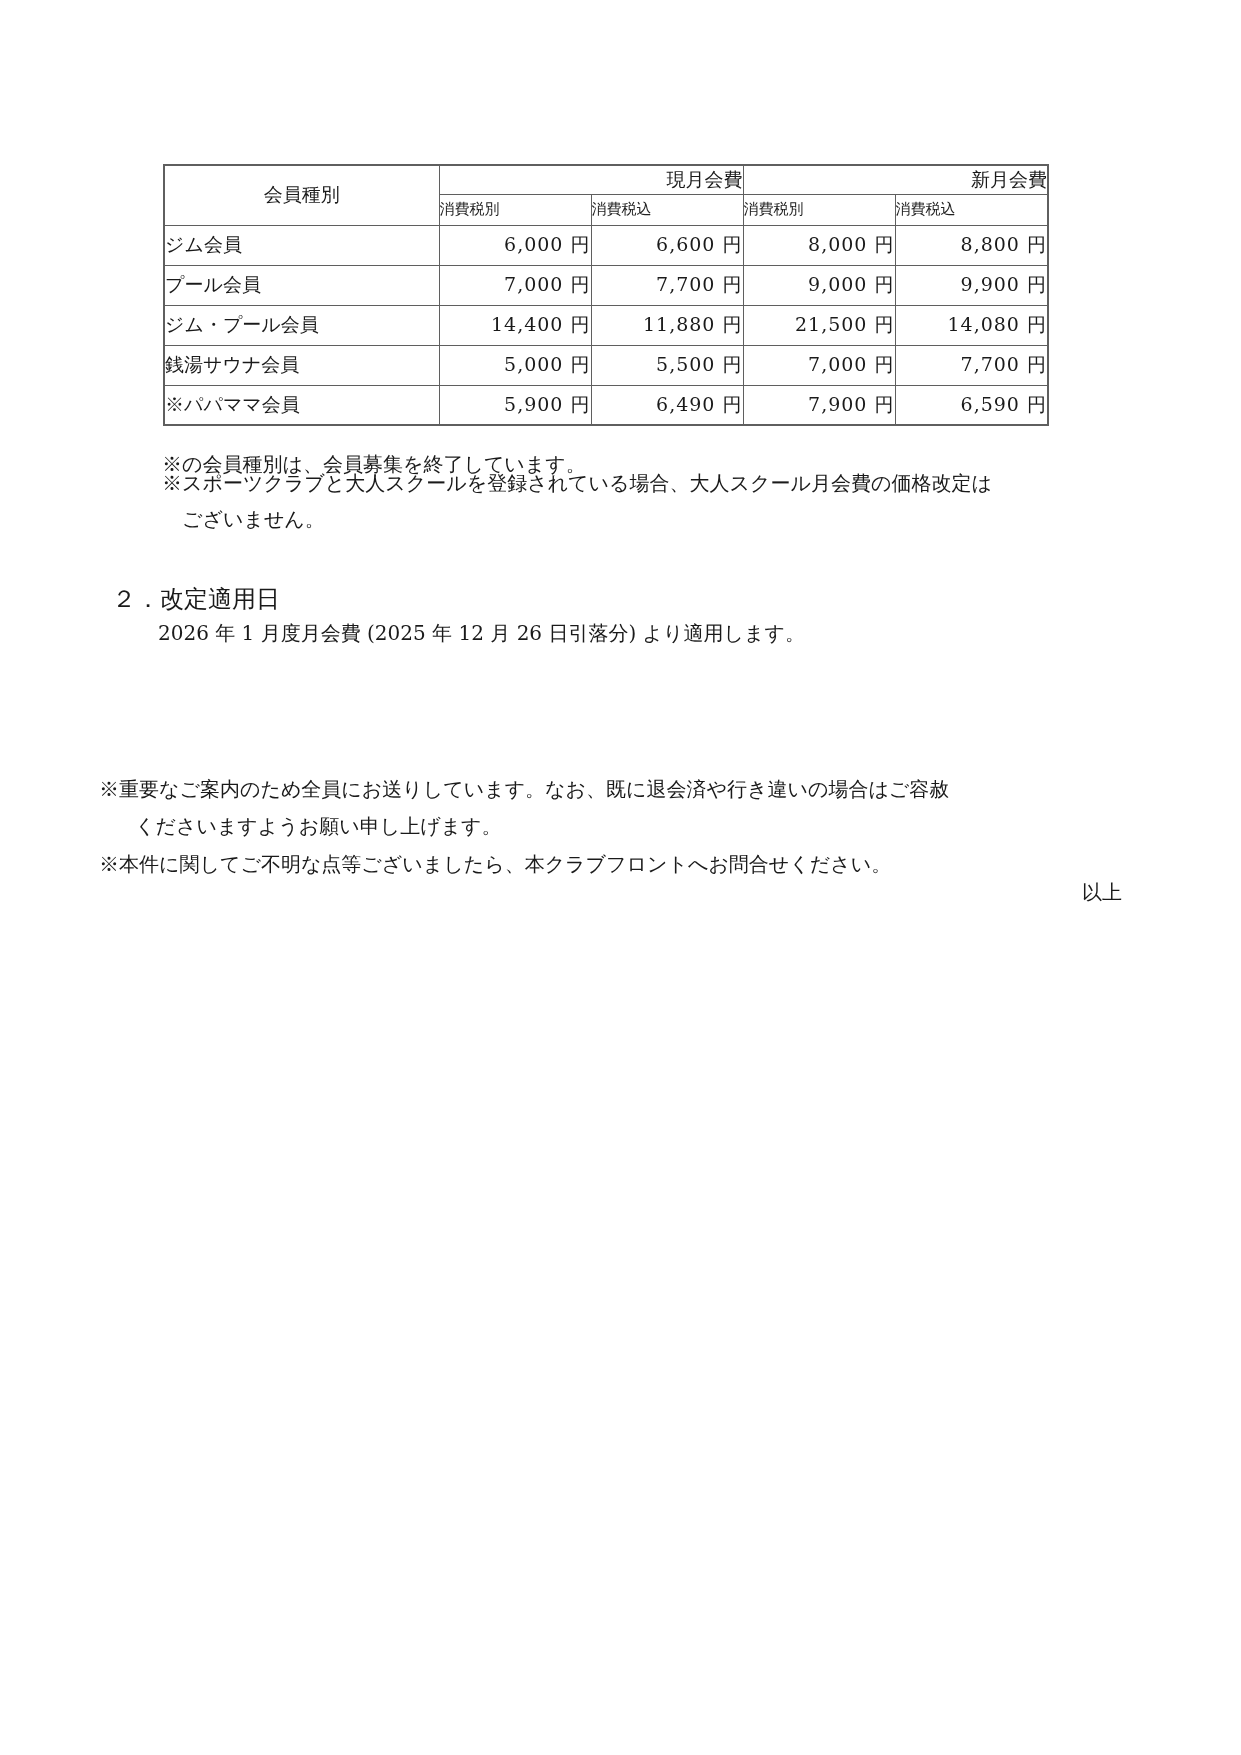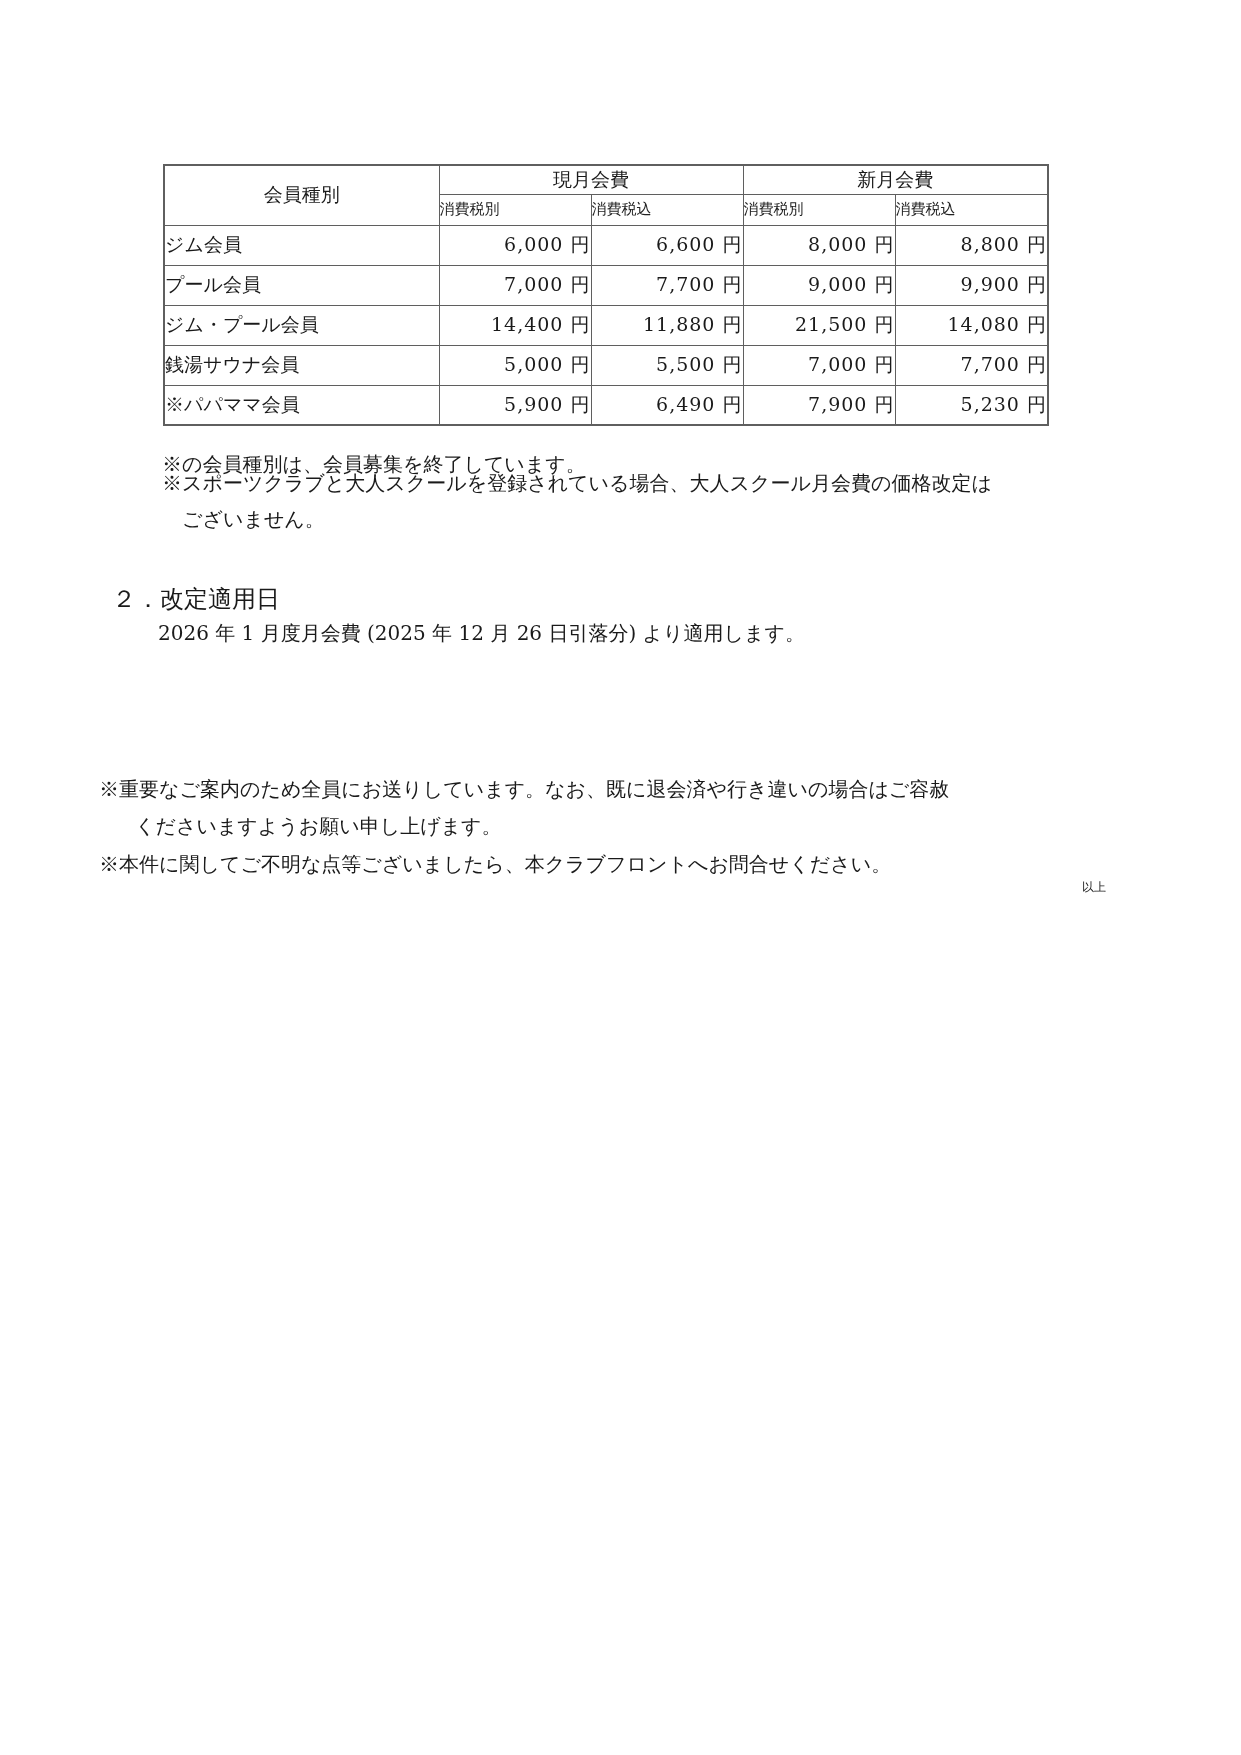--- a/index.html
+++ b/index.html
@@ -30,31 +30,31 @@
   table.fee-table td, table.fee-table th {
     border: 1px solid #5f5f5f;
     font-weight: normal;
     padding: 0;
     overflow: hidden;
   }
   tr.hrow1 { height: 29px; }
   tr.hrow2 { height: 31px; }
   tr.drow  { height: 40px; padding-left: 21px; }
   .cell-member-header { text-align: center; vertical-align: middle; font-size: 19px; }
-  .cell-group-header  { text-align: center; vertical-align: middle; font-size: 19px; }
+  .cell-group-header  { text-align: right; vertical-align: middle; font-size: 19px; }
   .cell-sub-header    { vertical-align: middle; font-size: 15px; color: #222; }
   .cell-type { text-align: left; vertical-align: middle; padding-left: 12px; font-size: 19px; }
   .cell-fee  { text-align: right; vertical-align: middle; padding-right: 16px; font-size: 19px; letter-spacing: 1px; }
 
   
   .note-line    { font-size: 20px; }
   .section-head { font-size: 24px; }
   .section-body { font-size: 20px; }
   .footer-line  { font-size: 20px; margin-top: 44px; }
-  .closing      { font-size: 12px; }
+  .closing      { font-size: 20px; }
 </style>
 </head>
 <body>
 
 <table class="fee-table">
   <colgroup>
     <col style="width:275px">
     <col style="width:152px">
     <col style="width:152px">
     <col style="width:152px">
@@ -98,21 +98,21 @@
       <td class="cell-fee">5,000 円</td>
       <td class="cell-fee">5,500 円</td>
       <td class="cell-fee">7,000 円</td>
       <td class="cell-fee">7,700 円</td>
     </tr>
     <tr class="drow">
       <td class="cell-type">※パパママ会員</td>
       <td class="cell-fee">5,900 円</td>
       <td class="cell-fee">6,490 円</td>
       <td class="cell-fee">7,900 円</td>
-      <td class="cell-fee">5,230 円</td>
+      <td class="cell-fee">6,590 円</td>
     </tr>
   </tbody>
 </table>
 
 <div class="abs note-line" style="left:162px; top:434px;margin-top:17px;">※の会員種別は、会員募集を終了しています。</div>
 <div class="abs note-line" style="left:162px; top:470px;">※スポーツクラブと大人スクールを登録されている場合、大人スクール月会費の価格改定は</div>
 <div class="abs note-line" style="left:182px; top:506px;">ございません。</div>
 
 <div class="abs section-head" style="left:112px; top:583px;">２．改定適用日</div>
 <div class="abs section-body" style="left:158px; top:620px;">2026 年 1 月度月会費 (2025 年 12 月 26 日引落分) より適用します。</div>

